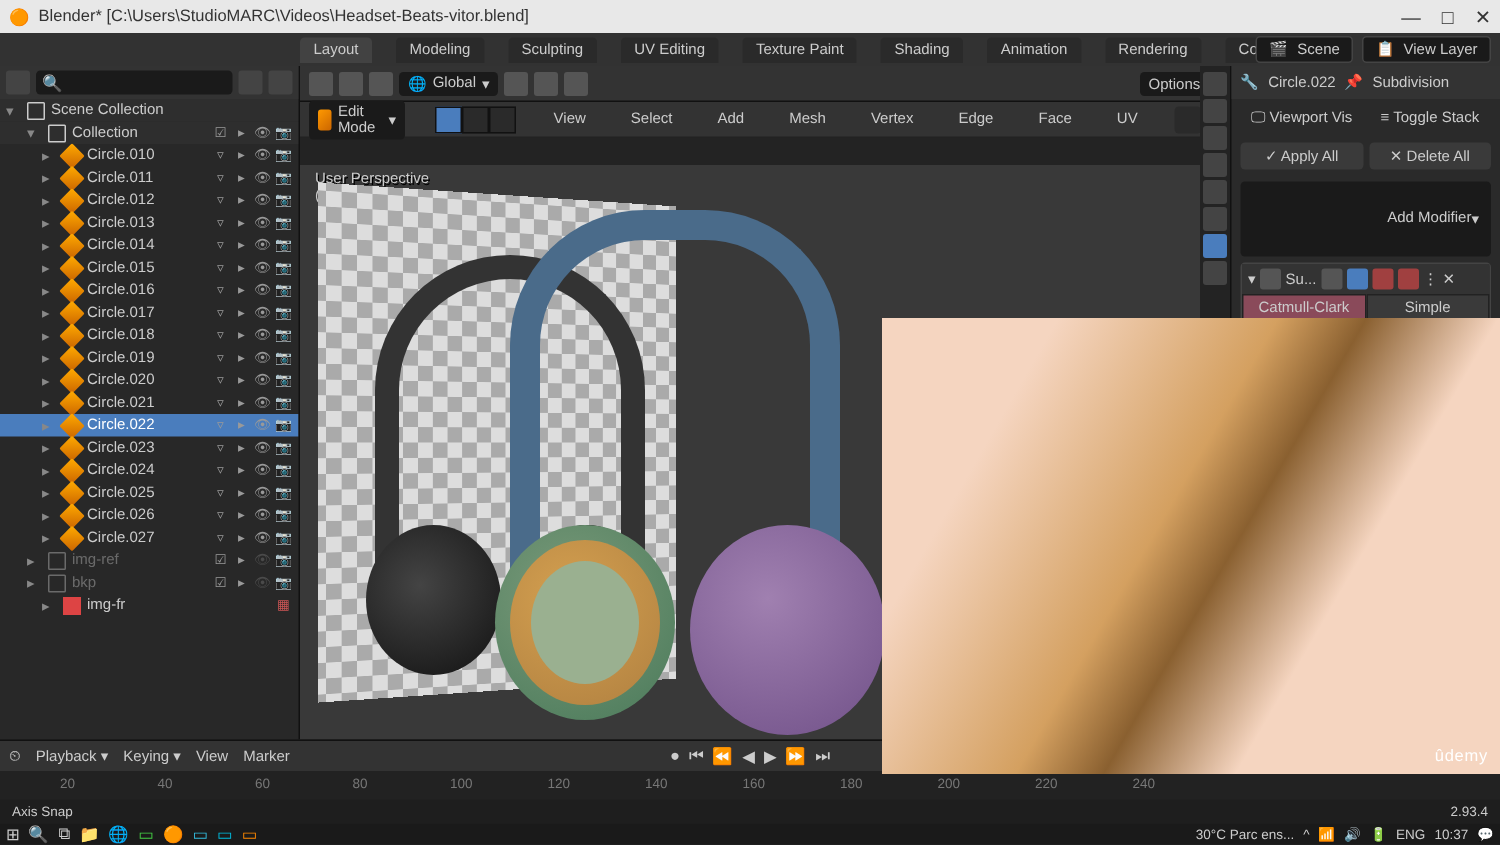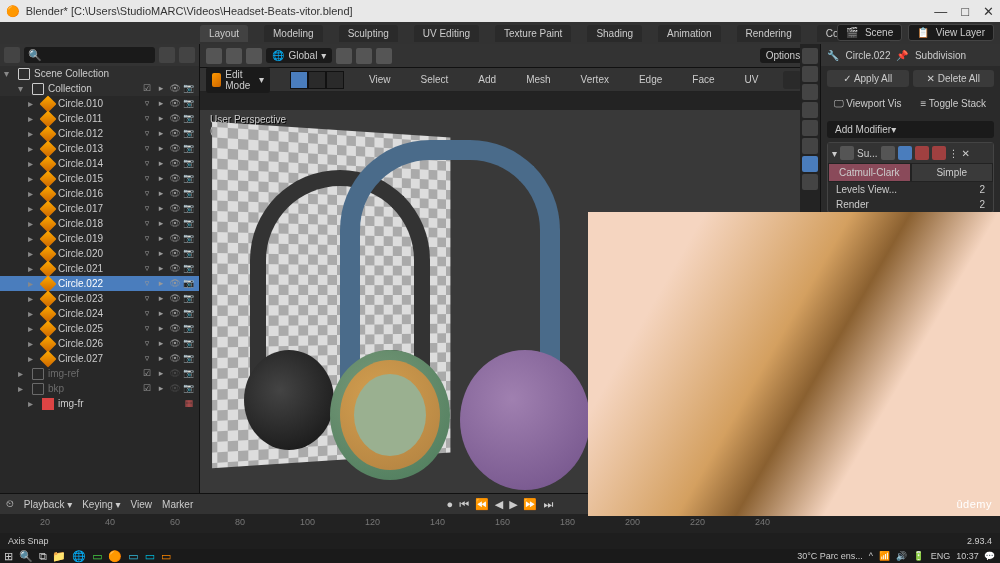--- a/index.html
+++ b/index.html
@@ -81,21 +81,21 @@
 
 .pip { position: absolute; top: 212px; right: 0; width: 412px; height: 304px; background: linear-gradient(120deg, #f5d5c0 20%, #d4a060 45%, #8a6030 55%, #f5d5c0 70%); z-index: 50; }
 .pip .udemy { position: absolute; right: 8px; bottom: 6px; color: #fff; font-size: 11px; letter-spacing: 0.5px; }
 
 
 .props { position: absolute; top: 44px; right: 0; width: 180px; height: 170px; background: #2a2a2a; border-left: 1px solid #111; z-index: 40; }
 .props-header { height: 22px; background: #333; display: flex; align-items: center; padding: 0 6px; gap: 6px; font-size: 10px; }
 .props-buttons { display: flex; gap: 4px; padding: 4px 6px; }
 .props-buttons .btn { flex: 1; background: #3a3a3a; border-radius: 3px; padding: 3px 6px; text-align: center; font-size: 10px; cursor: pointer; }
 .props-buttons .btn.red { background: transparent; }
-.add-mod { margin: 4px 6px; background: #1a1a1a; border-radius: 3px; padding: 3px 8px; display: flex; justify-content: flex-start; font-size: 10px; }
+.add-mod { margin: 4px 6px; background: #1a1a1a; border-radius: 3px; padding: 19px 8px; display: flex; justify-content: flex-end; font-size: 10px; }
 .mod-panel { margin: 4px 6px; border: 1px solid #444; border-radius: 3px; }
 .mod-panel .mod-head { background: #333; padding: 3px 4px; display: flex; align-items: center; gap: 3px; font-size: 10px; }
 .mod-panel .mod-head .ic { width: 14px; height: 14px; background: #555; border-radius: 2px; }
 .mod-panel .mod-head .ic.active { background: #4a7dbd; }
 .mod-panel .mod-head .ic.red { background: #a04040; }
 .mod-panel .toggle-row { display: flex; }
 .mod-panel .toggle-row .tg { flex: 1; text-align: center; padding: 3px; font-size: 10px; background: #3a3a3a; border: 1px solid #222; }
 .mod-panel .toggle-row .tg.active { background: #8a4a5a; }
 .mod-panel .prop-row { display: flex; justify-content: space-between; padding: 2px 8px; font-size: 10px; }
 
@@ -524,37 +524,37 @@
 </div>
 
 <div class="props">
   <div class="props-header">
     <span>🔧</span>
     <span class="obj-name">Circle.022</span>
     <span>📌</span>
     <span>Subdivision</span>
   </div>
   <div class="props-buttons">
+    <div class="btn red">
+      <span>🖵</span>
+      <span>Viewport Vis</span>
+    </div>
+    <div class="btn red">
+      <span>≡</span>
+      <span>Toggle Stack</span>
+    </div>
+  </div>
+  <div class="props-buttons">
     <div class="btn">
       <span>✓</span>
       <span>Apply All</span>
     </div>
     <div class="btn">
       <span>✕</span>
       <span>Delete All</span>
-    </div>
-  </div>
-  <div class="props-buttons">
-    <div class="btn red">
-      <span>🖵</span>
-      <span>Viewport Vis</span>
-    </div>
-    <div class="btn red">
-      <span>≡</span>
-      <span>Toggle Stack</span>
     </div>
   </div>
   <div class="add-mod">
     <span>Add Modifier</span>
     <span>▾</span>
   </div>
   <div class="mod-panel">
     <div class="mod-head">
       <span>▾</span>
       <div class="ic"></div>

